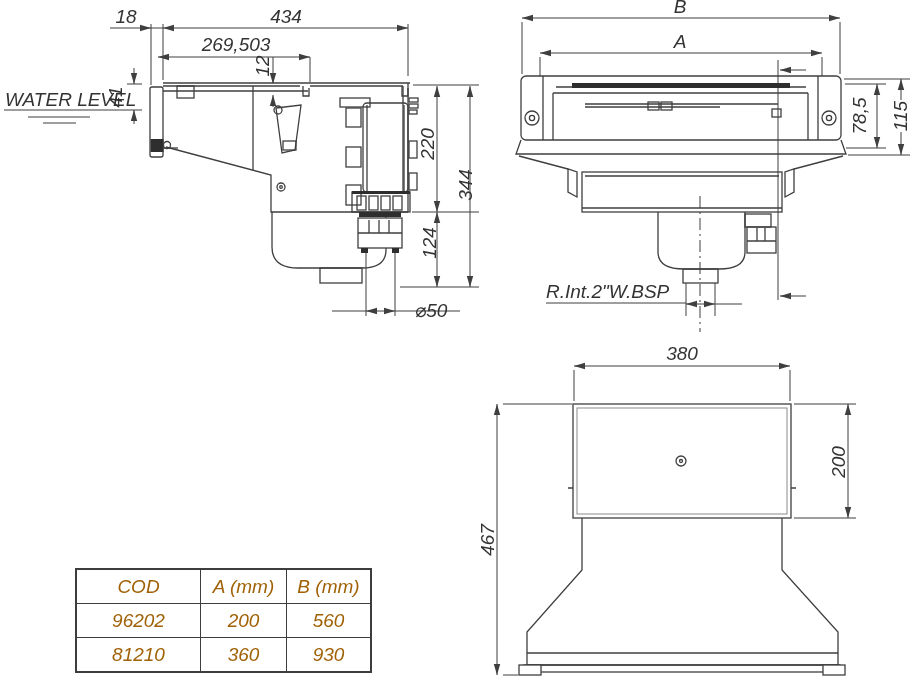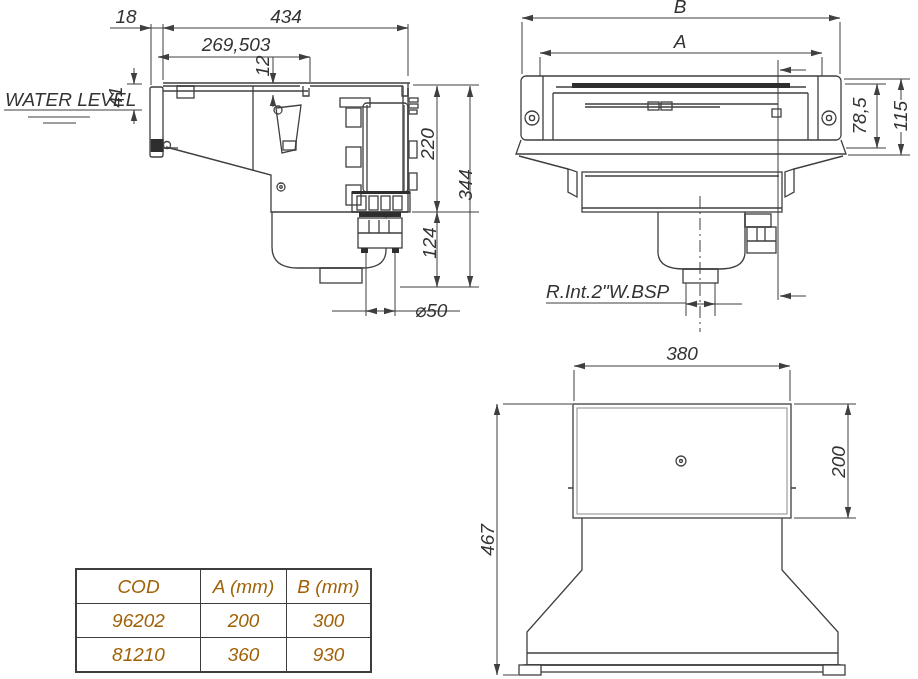--- a/index.html
+++ b/index.html
@@ -271,21 +271,21 @@
   <table id="spec-table">
     <tbody>
       <tr>
         <td class="c0">COD</td>
         <td class="c1">A (mm)</td>
         <td class="c2">B (mm)</td>
       </tr>
       <tr>
         <td class="c0">96202</td>
         <td class="c1">200</td>
-        <td class="c2">300</td>
+        <td class="c2">560</td>
       </tr>
       <tr>
         <td class="c0">81210</td>
         <td class="c1">360</td>
         <td class="c2">930</td>
       </tr>
     </tbody>
   </table>
 </div>
 

